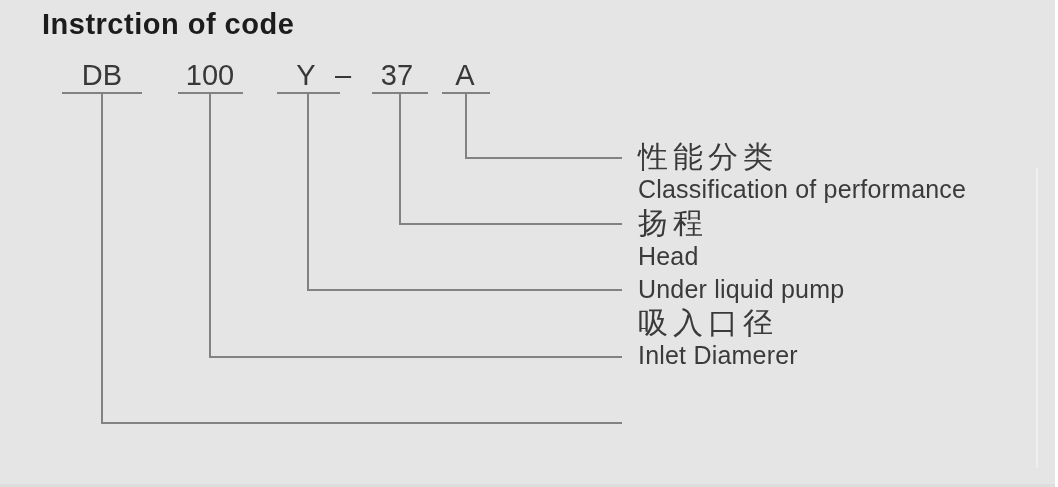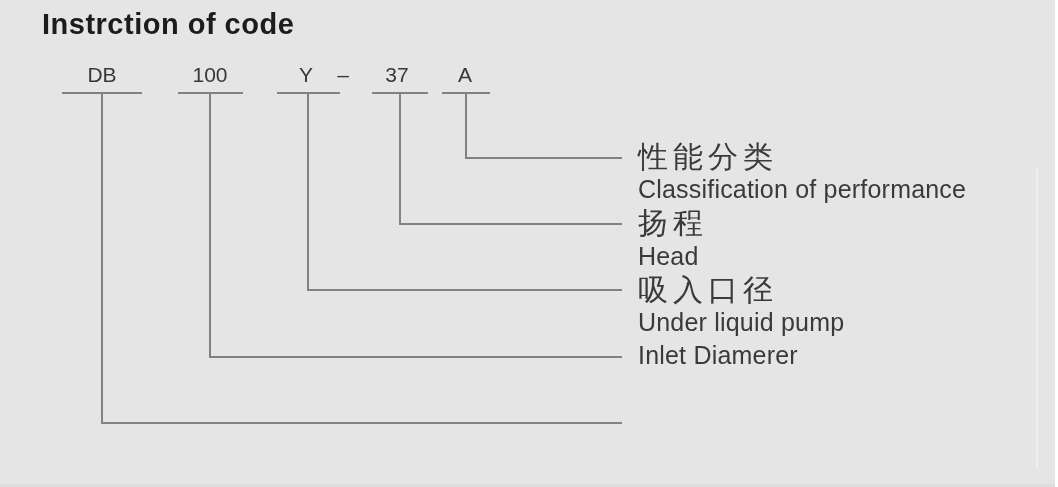--- a/index.html
+++ b/index.html
@@ -24,21 +24,21 @@
     line-height: 32px;
     font-weight: 700;
     color: #1c1c1c;
     letter-spacing: 0.5px;
     white-space: nowrap;
   }
   .code-part {
     position: absolute;
     top: 60px;
     transform: translateX(-50%);
-    font-size: 21px;
+    font-size: 29px;
     line-height: 30px;
     color: #383838;
     white-space: nowrap;
   }
   .line {
     position: absolute;
   }
   .labels {
     position: absolute;
     left: 638px;
@@ -108,21 +108,21 @@
       <div class="line" style="left: 209px; top: 356px; width: 413px; height: 2px; background: rgb(130, 130, 130);"></div>
       <div class="line" style="left: 101px; top: 94px; width: 2px; height: 330px; background: rgb(130, 130, 130);"></div>
       <div class="line" style="left: 101px; top: 422px; width: 521px; height: 2px; background: rgb(130, 130, 130);"></div>
     </div>
 
   <div class="labels">
     <div class="label-row zh">性能分类</div>
     <div class="label-row en">Classification of performance</div>
     <div class="label-row zh">扬程</div>
     <div class="label-row en">Head</div>
+    <div class="label-row en">Under liquid pump</div>
     <div class="label-row zh">吸入口径</div>
-    <div class="label-row en">Under liquid pump</div>
     <div class="label-row en">Inlet Diamerer</div>
   </div>
 
   <div class="right-edge"></div>
   <div class="bottom-edge"></div>
 
 </div>
 
 </body></html>

